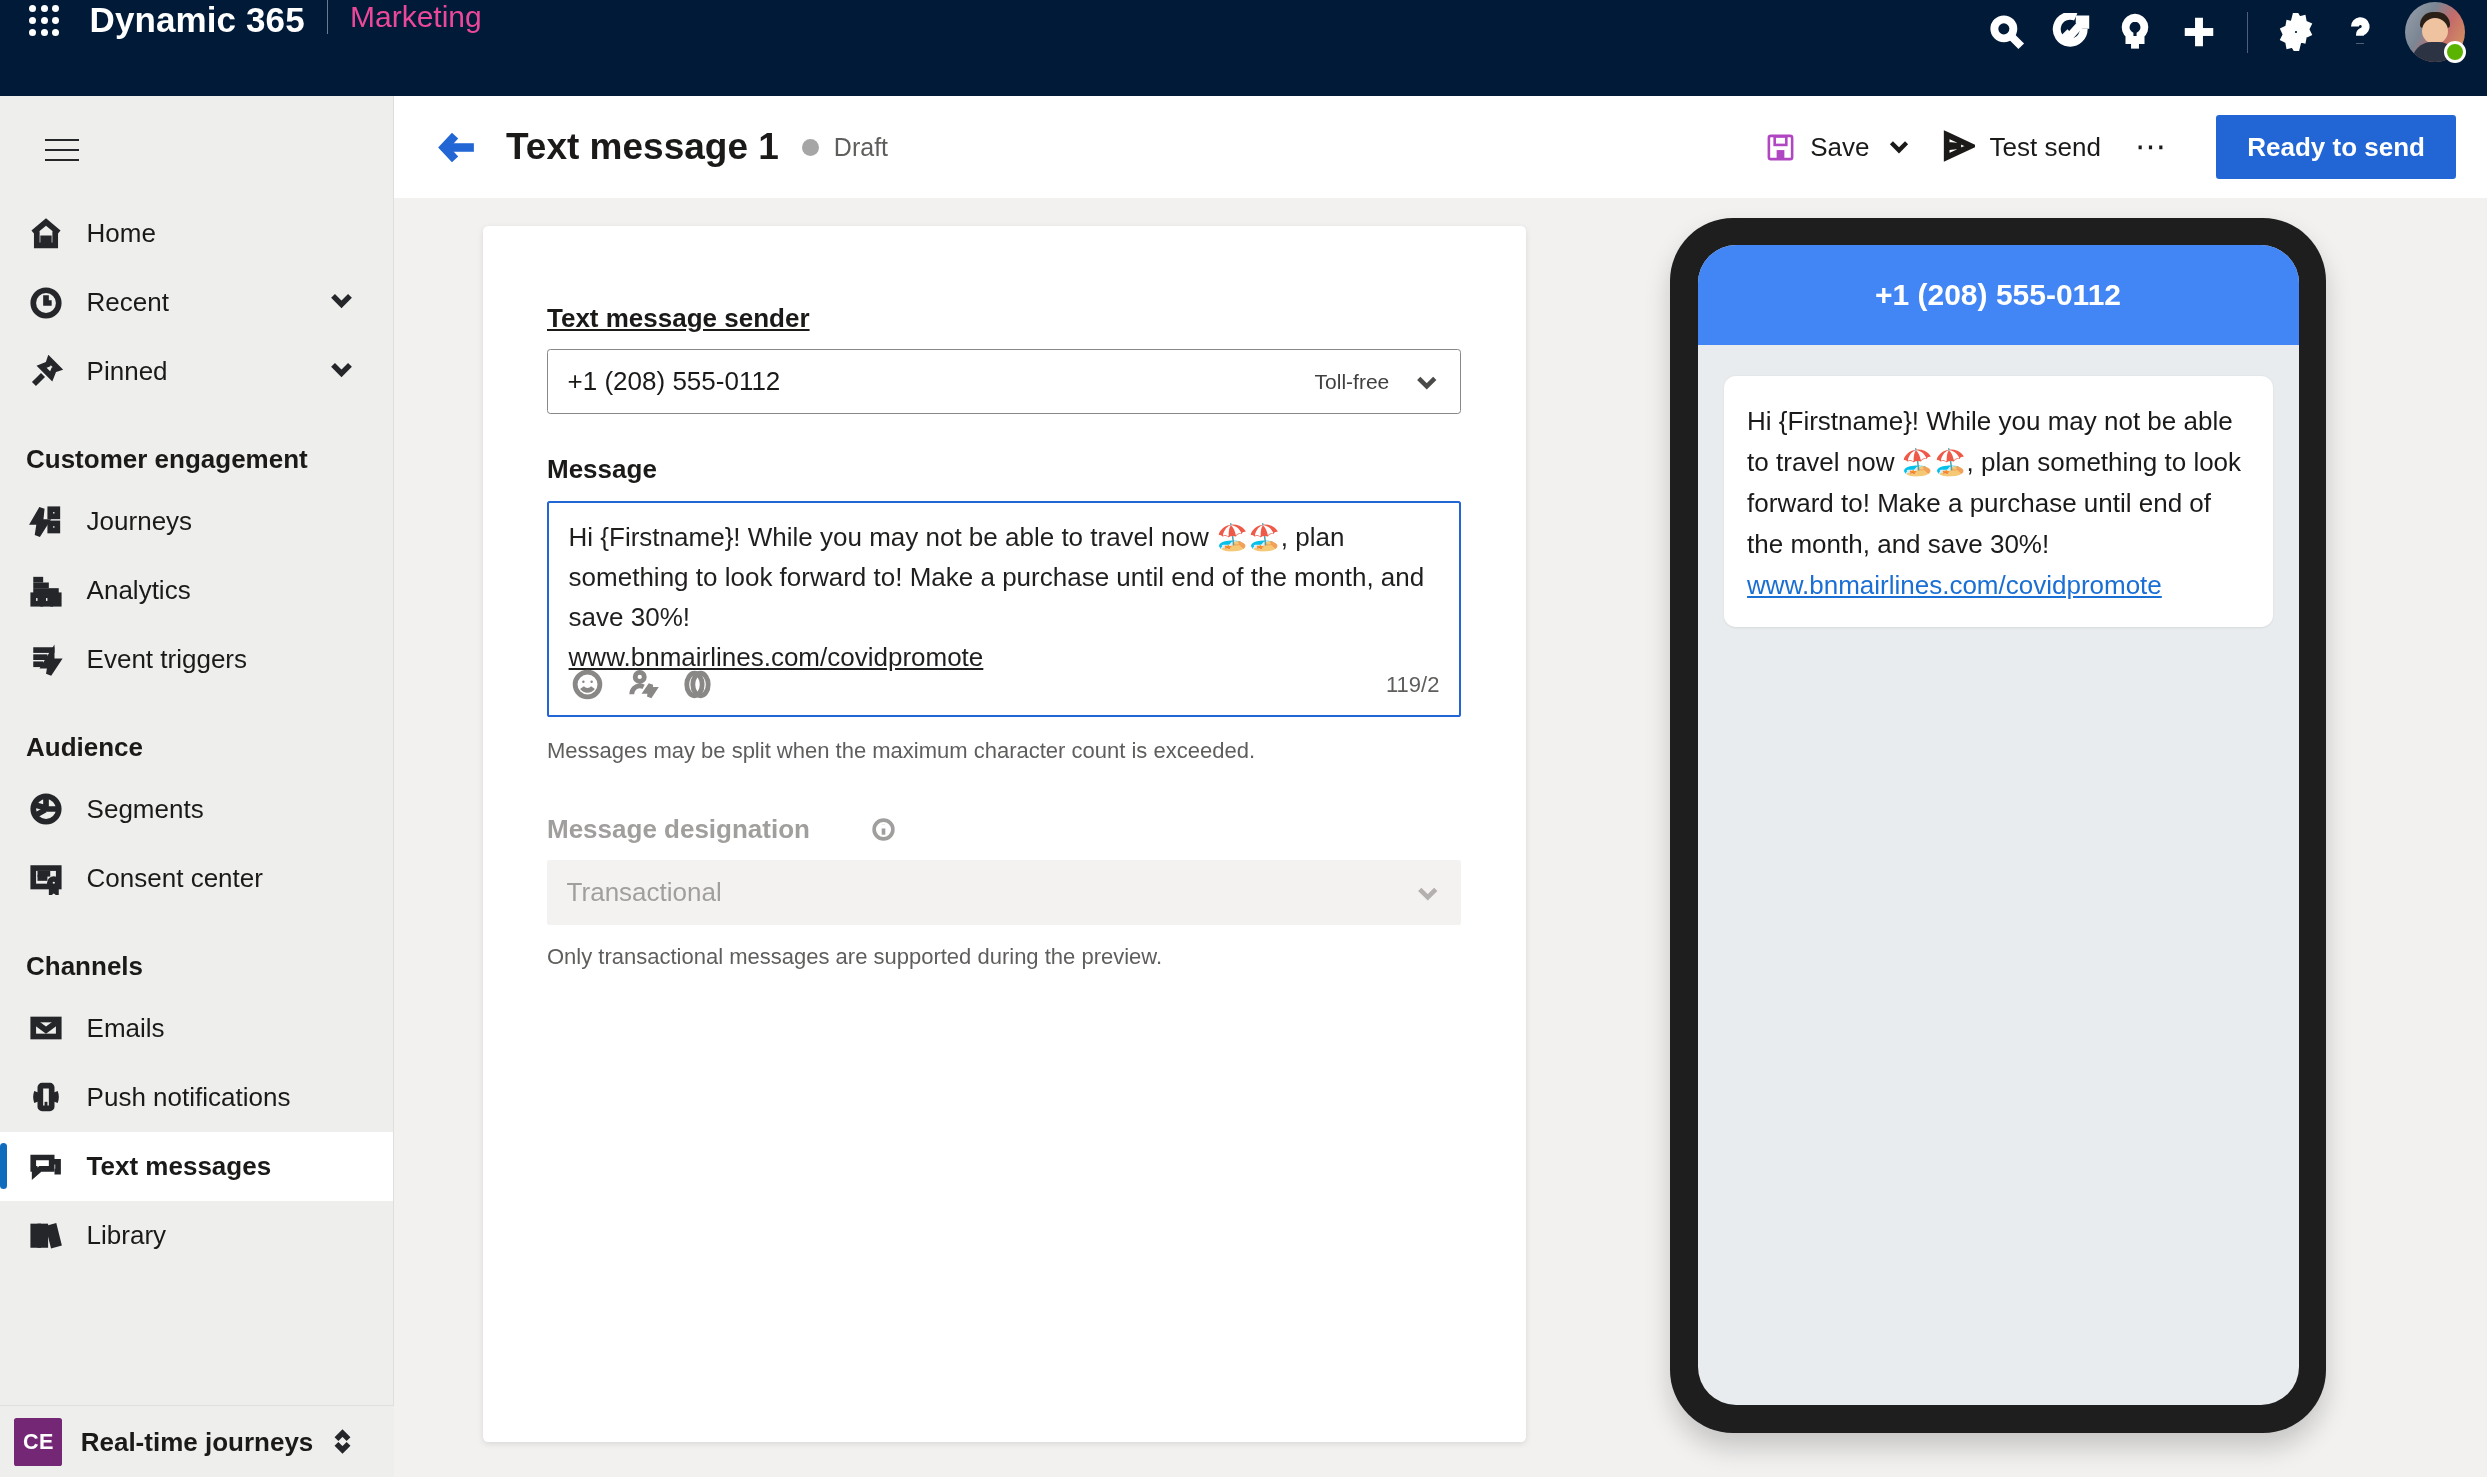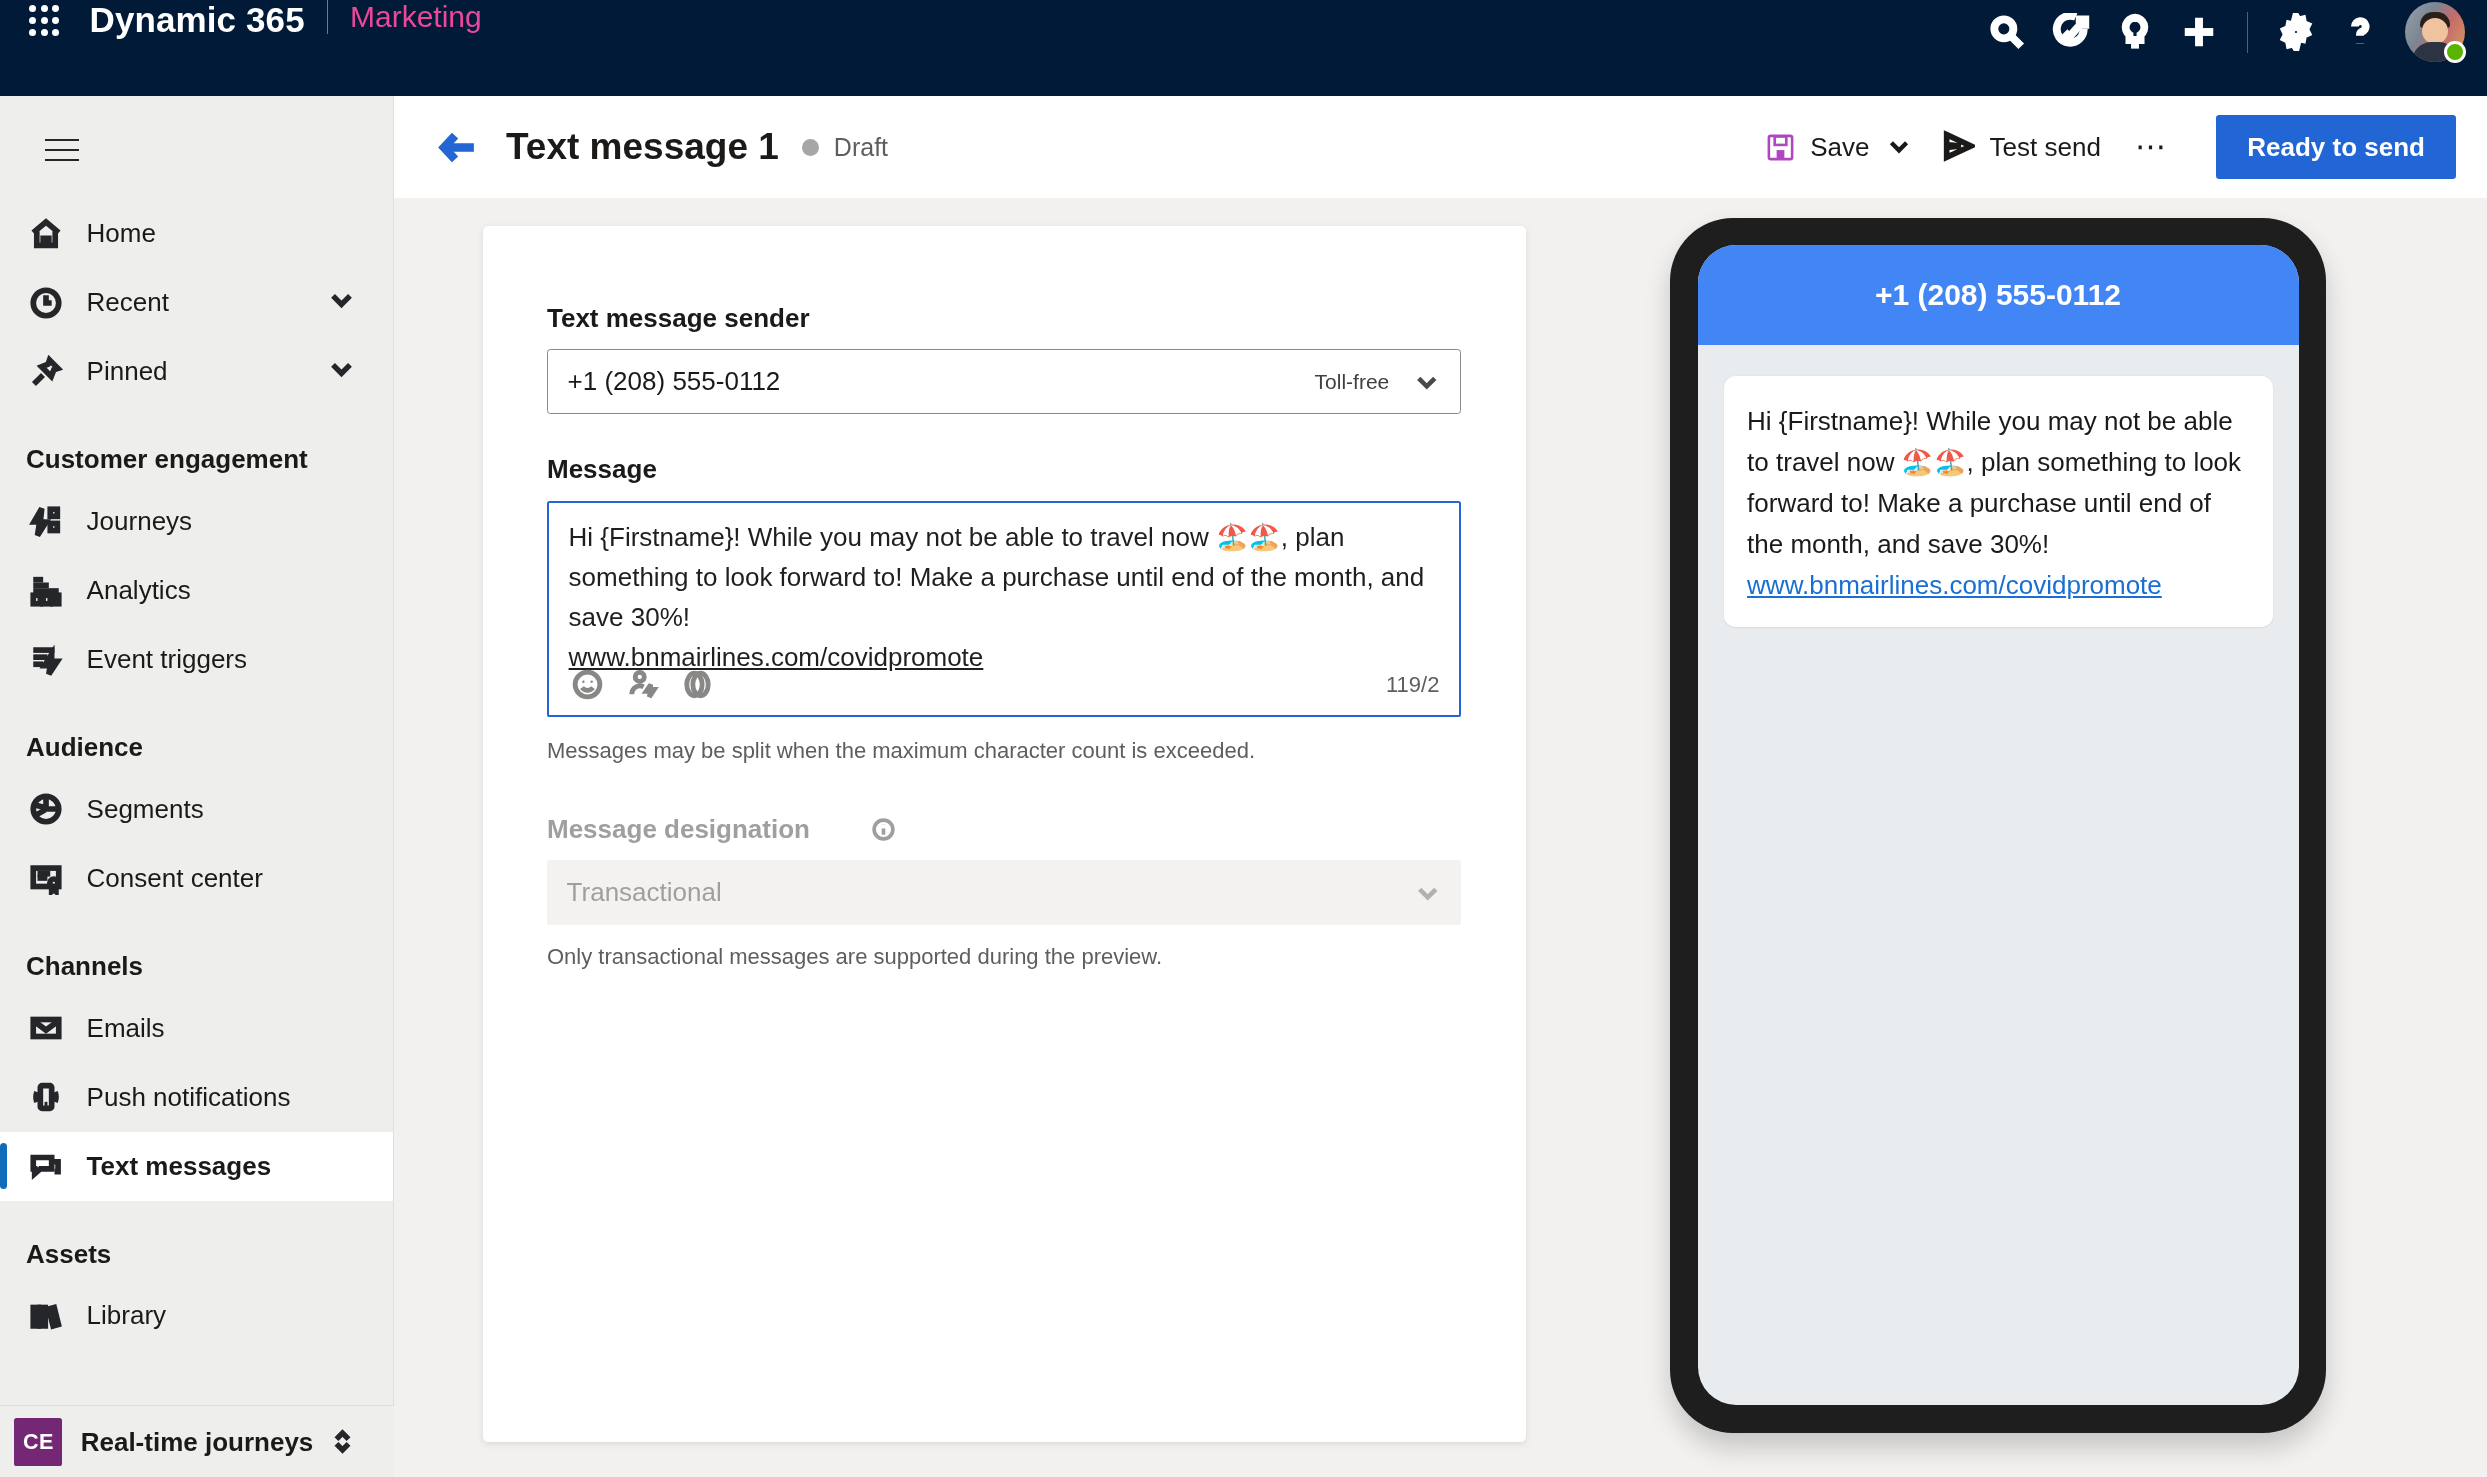--- a/index.html
+++ b/index.html
@@ -123,21 +123,21 @@
   }
 
   
   .form-card {
     position: absolute; left: 89px; top: 28px;
     width: 1043px; height: 1216px;
     background: #fff; border-radius: 5.2px;
     box-shadow: 0 2px 6.5px rgba(0,0,0,.10);
   }
   .field-label { font-size: 26px; font-weight: 600; color: #1b1a19; }
-  .f-sender { position: absolute; left: 64px; top: 77px; }
+  .f-sender { position: absolute; left: 64px; top: 77px; text-decoration: underline; }
   .sender-box {
     position: absolute; left: 64px; top: 123px; width: 914px; height: 65px;
     border: 1.3px solid #8a8886; border-radius: 3.3px; background: #fff;
     display: flex; align-items: center; padding: 0 19.6px; cursor: pointer;
   }
   .sender-val { font-size: 26px; color: #1b1a19; }
   .sender-type { margin-left: auto; font-size: 21px; color: #404040; }
   .sender-chev { margin-left: 23.6px; display: flex; align-items: center; }
   .sender-chev svg { width: 27.5px; height: 27.5px; stroke: #4a4a48; fill: none; stroke-width: 4; }
 
@@ -401,21 +401,20 @@
   <div class="navitem selected">
     <span class="ic">
       <svg viewBox="0 0 24 24">
           <path d="M3 6h13v8H8l-4 3.5V14H3z"></path>
           <polyline points="17,9 20.5,9 20.5,16 18,16"></polyline>
         </svg>
     </span>
     <span class="lbl">Text messages</span>
   </div>
 
-  <div class="navgroup">Assets</div>
   <div class="navitem">
     <span class="ic">
       <svg viewBox="0 0 24 24">
           <rect x="3" y="6" width="3.5" height="13"></rect>
           <rect x="8" y="6" width="3.5" height="13"></rect>
           <path d="M14 7l3.8-1 3 12-3.8 1z"></path>
         </svg>
     </span>
     <span class="lbl">Library</span>
   </div>

